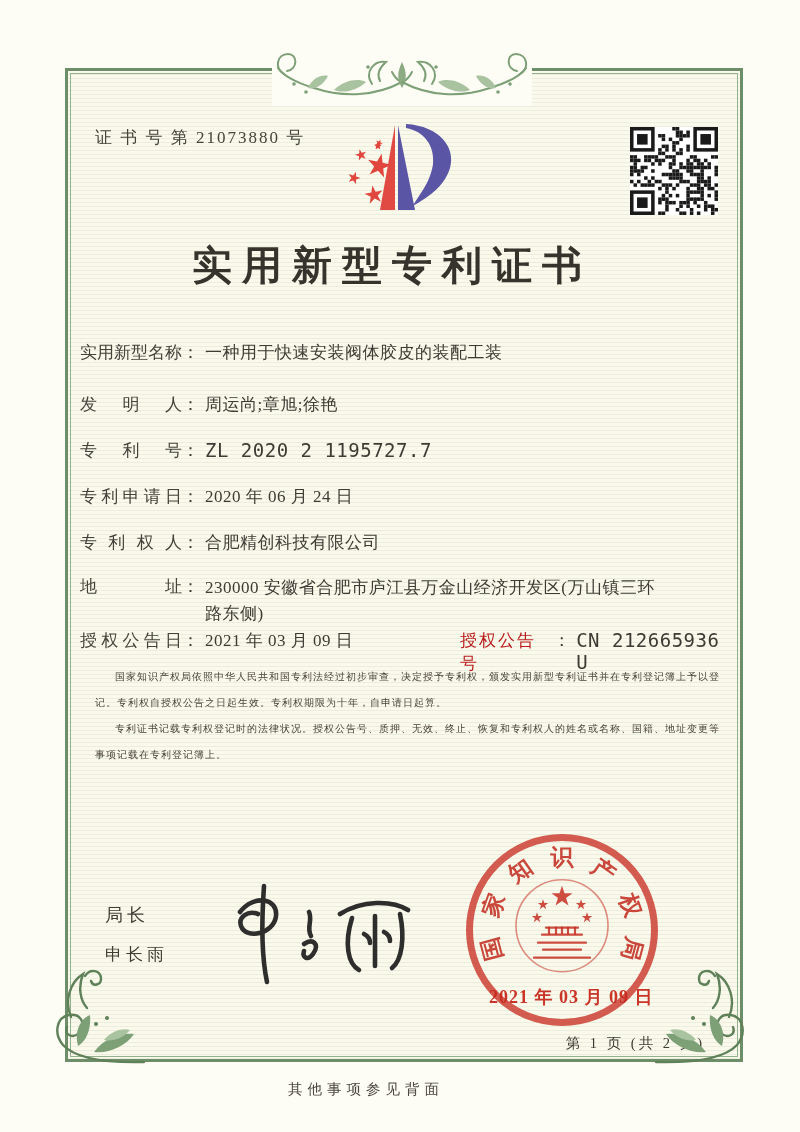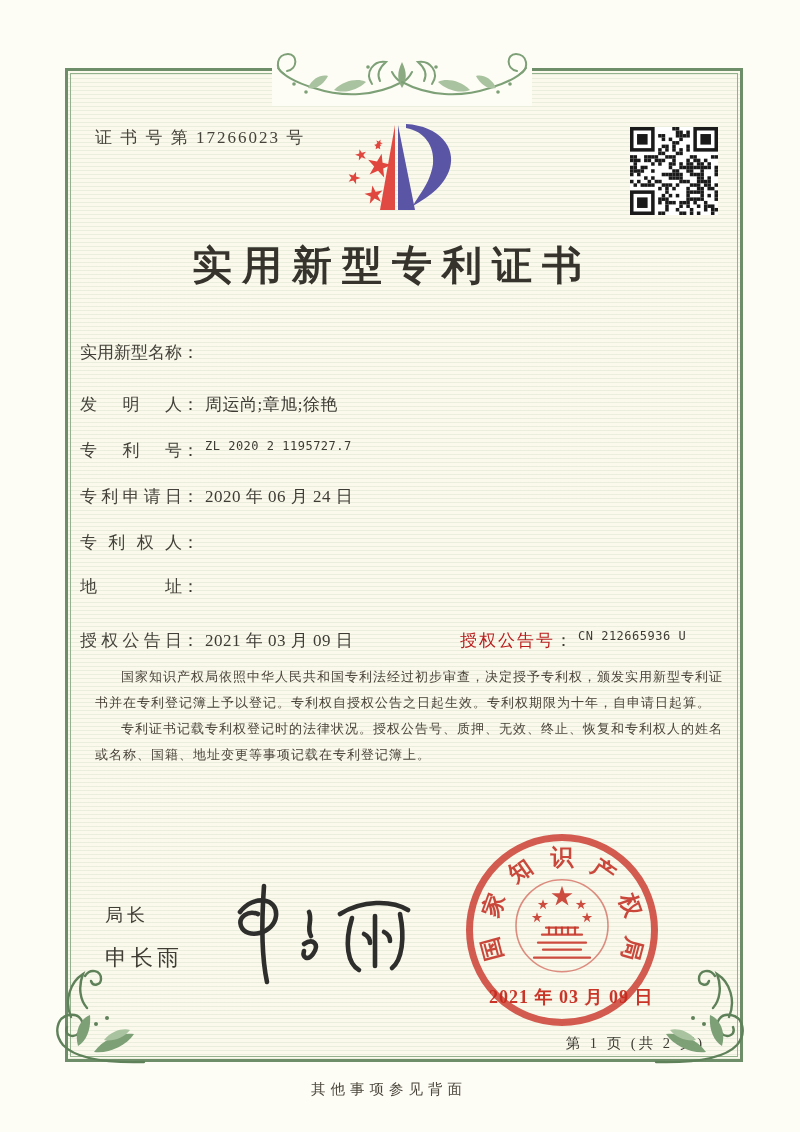--- a/index.html
+++ b/index.html
@@ -29,44 +29,44 @@
   .qr{position:absolute;left:630px;top:127px;width:88px;height:88px;z-index:2;}
   .title{
     position:absolute;left:65px;top:238px;width:654px;text-align:center;
     font-size:40px;font-weight:700;letter-spacing:10px;color:#35332c;z-index:2;
   }
   
   .row{position:absolute;left:80px;right:60px;display:flex;align-items:flex-start;font-size:17px;z-index:2;}
   .lbl{display:inline-block;width:102px;text-align:justify;text-align-last:justify;color:#44423a;flex:0 0 102px;}
   .colon{margin:0 6px 0 0;}
   .val{color:#3d3b33;letter-spacing:.5px;}
-  .mono{font-family:"DejaVu Sans Mono","Liberation Mono",monospace;font-size:12px;letter-spacing:.5px;}
+  .mono{font-family:"DejaVu Sans Mono","Liberation Mono",monospace;font-size:19px;letter-spacing:.5px;}
   .addr-val{max-width:452px;line-height:26px;}
   .pair2{position:absolute;left:380px;top:0;display:flex;}
   .pair2 .lbl2{letter-spacing:2px;color:#b91c1c;}
   
   .body-text{position:absolute;left:95px;right:75px;top:664px;z-index:2;color:#4a443a;}
-  .body-text p{margin:0;font-size:13px;line-height:26px;text-indent:2em;letter-spacing:1px;}
+  .body-text p{margin:0;font-size:10px;line-height:26px;text-indent:2em;letter-spacing:1px;}
   
   .signer-title{position:absolute;left:105px;top:903px;font-size:18px;letter-spacing:4px;z-index:2;color:#3f3d34;}
-  .signer-name{position:absolute;left:105px;top:943px;font-size:22px;letter-spacing:4px;z-index:2;color:#3f3d34;}
+  .signer-name{position:absolute;left:105px;top:943px;font-size:17px;letter-spacing:4px;z-index:2;color:#3f3d34;}
   .signature{position:absolute;left:212px;top:872px;width:215px;height:118px;z-index:2;}
   
   .seal{position:absolute;left:466px;top:834px;width:192px;height:192px;border-radius:50%;
     border:7px solid rgba(201,56,44,.82);box-sizing:border-box;z-index:4;}
   .seal-char{position:absolute;left:50%;top:50%;width:26px;height:26px;margin:-13px 0 0 -13px;
     font-size:23px;font-weight:700;color:rgba(196,52,40,.9);text-align:center;line-height:26px;}
   .seal-emblem{position:absolute;left:50%;top:50%;transform:translate(-50%,-52%);}
   .seal-date{position:absolute;left:489px;top:985px;font-size:18px;font-weight:600;letter-spacing:1px;
     color:rgba(199,42,30,.95);z-index:5;}
   
   .page-info{position:absolute;left:35px;top:1034px;width:670px;text-align:right;font-size:14.5px;
     letter-spacing:3px;color:#3e3c34;z-index:2;}
   .back-note{position:absolute;left:0;top:1080px;width:732px;text-align:center;font-size:14.5px;
-    letter-spacing:5px;color:#4b473d;z-index:2;margin-left:23px;}
+    letter-spacing:5px;color:#4b473d;z-index:2;}
 </style>
 </head>
 <body>
 
 <div class="frame">
   <div class="frame-inner"></div>
 </div>
 
 <div class="orn-top">
   <svg width="260" height="64" viewBox="0 0 260 64">
@@ -135,21 +135,21 @@
       <path d="M34,80 C30,66 36,53 46,49 C47,61 44,74 34,80 Z"></path>
       <path d="M60,74 C68,64 80,62 86,64 C80,72 68,76 60,74 Z" fill="#a9c29f"></path>
     </g>
     <g fill="#5f8159">
         <circle cx="52" cy="58" r="2"></circle>
         <circle cx="63" cy="52" r="2"></circle>
       </g>
   </svg>
 </div>
 
-<div class="cert-no">证 书 号 第 17266023 号</div>
+<div class="cert-no">证 书 号 第 21073880 号</div>
 
 <div class="logo">
   <svg width="170" height="145" viewBox="0 0 170 145">
 
     <path d="M77,27 L62,112 L77,112 Z" fill="#e04a42"></path>
 
     <path d="M80,27 L80,112 L97,112 Z" fill="#5b55a6"></path>
 
     <path d="M88,26 C122,28 138,50 132,70 C126,90 108,100 95,108 C101,96 112,86 115,66 C117,48 106,33 88,30 Z" fill="#5b55a6"></path>
 
@@ -376,43 +376,46 @@
       <rect x="59.84" y="84.48" width="3.52" height="3.52" fill="#1a1a1a"></rect>
       <rect x="66.88" y="84.48" width="3.52" height="3.52" fill="#1a1a1a"></rect>
       <rect x="80.96" y="84.48" width="3.52" height="3.52" fill="#1a1a1a"></rect>
     </svg></div>
 
 <div class="title">实用新型专利证书</div>
 
 <div class="row" style="top:341px">
   <span class="lbl">实用新型名称</span>
     <span class="colon">：</span>
+  <span class="val">一种用于快速安装阀体胶皮的装配工装</span>
 </div>
 <div class="row" style="top:393px">
   <span class="lbl">发明人</span>
     <span class="colon">：</span>
   <span class="val">周运尚;章旭;徐艳</span>
 </div>
 <div class="row" style="top:439px">
   <span class="lbl">专利号</span>
     <span class="colon">：</span>
   <span class="val mono">ZL 2020 2 1195727.7</span>
 </div>
 <div class="row" style="top:485px">
   <span class="lbl">专利申请日</span>
     <span class="colon">：</span>
   <span class="val">2020 年 06 月 24 日</span>
 </div>
 <div class="row" style="top:531px">
   <span class="lbl">专利权人</span>
     <span class="colon">：</span>
+  <span class="val">合肥精创科技有限公司</span>
 </div>
 <div class="row" style="top:575px">
   <span class="lbl">地址</span>
     <span class="colon">：</span>
+  <span class="val addr-val">230000 安徽省合肥市庐江县万金山经济开发区(万山镇三环路东侧)</span>
 </div>
 <div class="row" style="top:629px">
   <span class="lbl">授权公告日</span>
     <span class="colon">：</span>
   <span class="val">2021 年 03 月 09 日</span>
   <span class="pair2">
     <span class="lbl2">授权公告号</span>
       <span class="colon">：</span>
     <span class="val mono">CN 212665936 U</span>
   </span>

